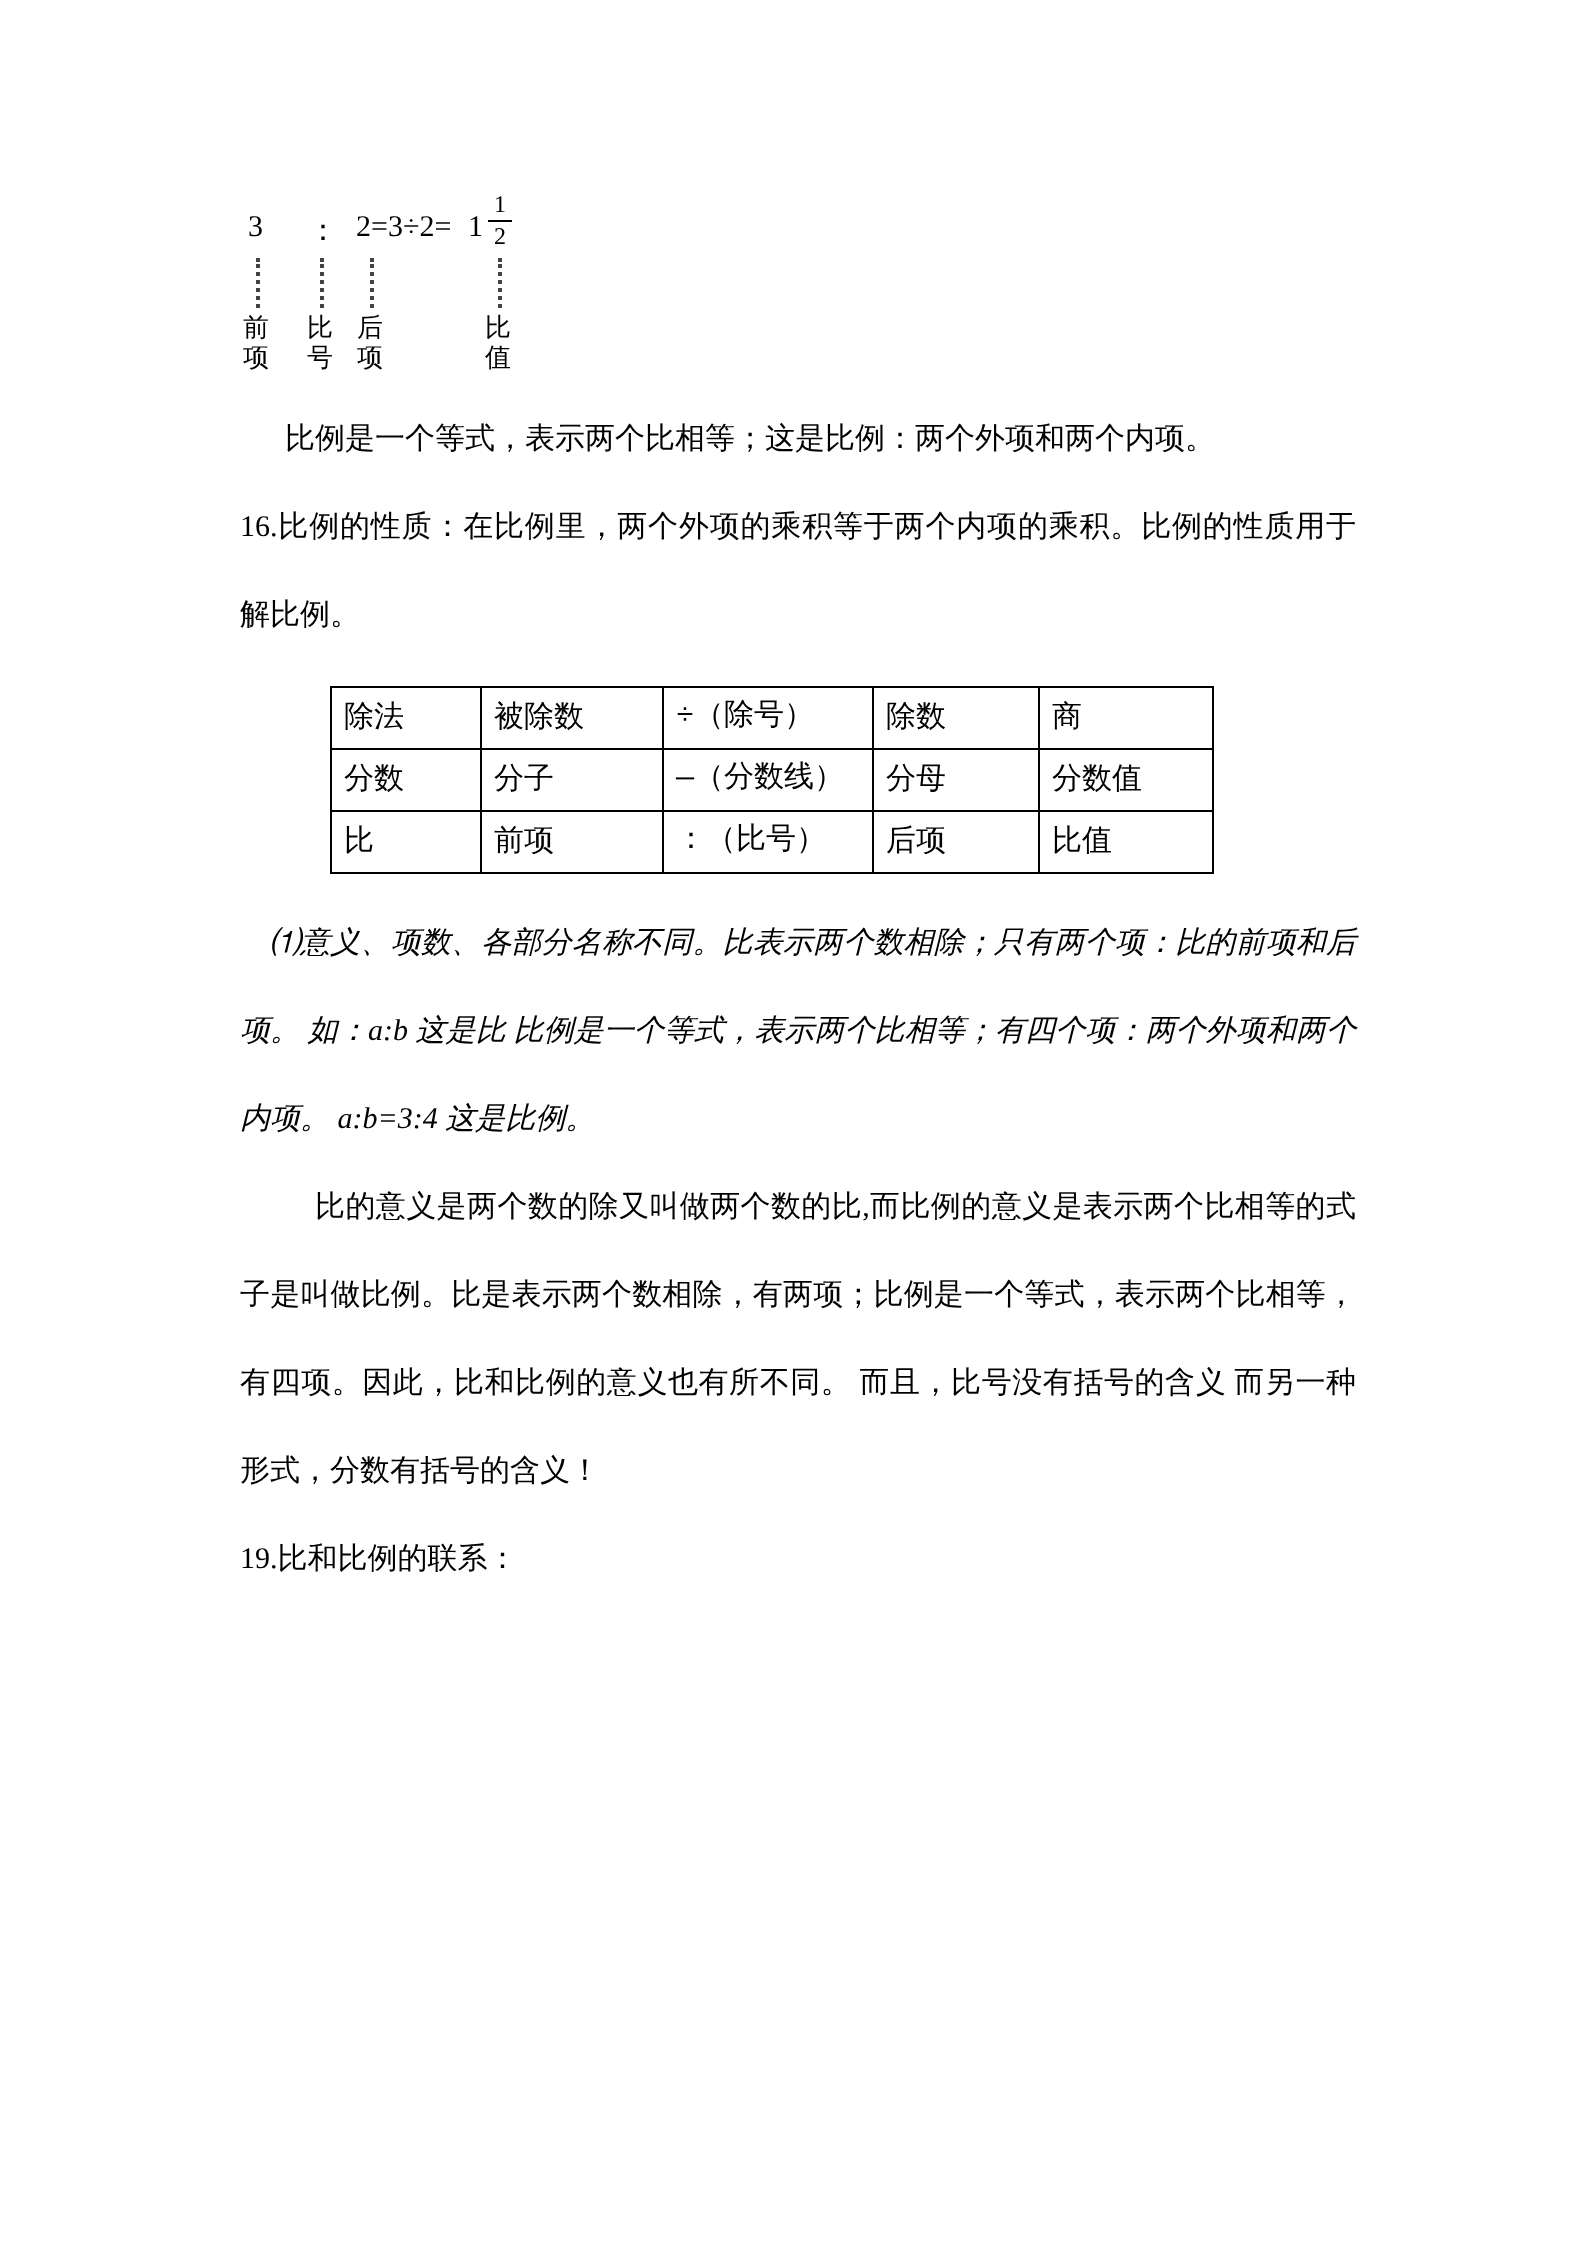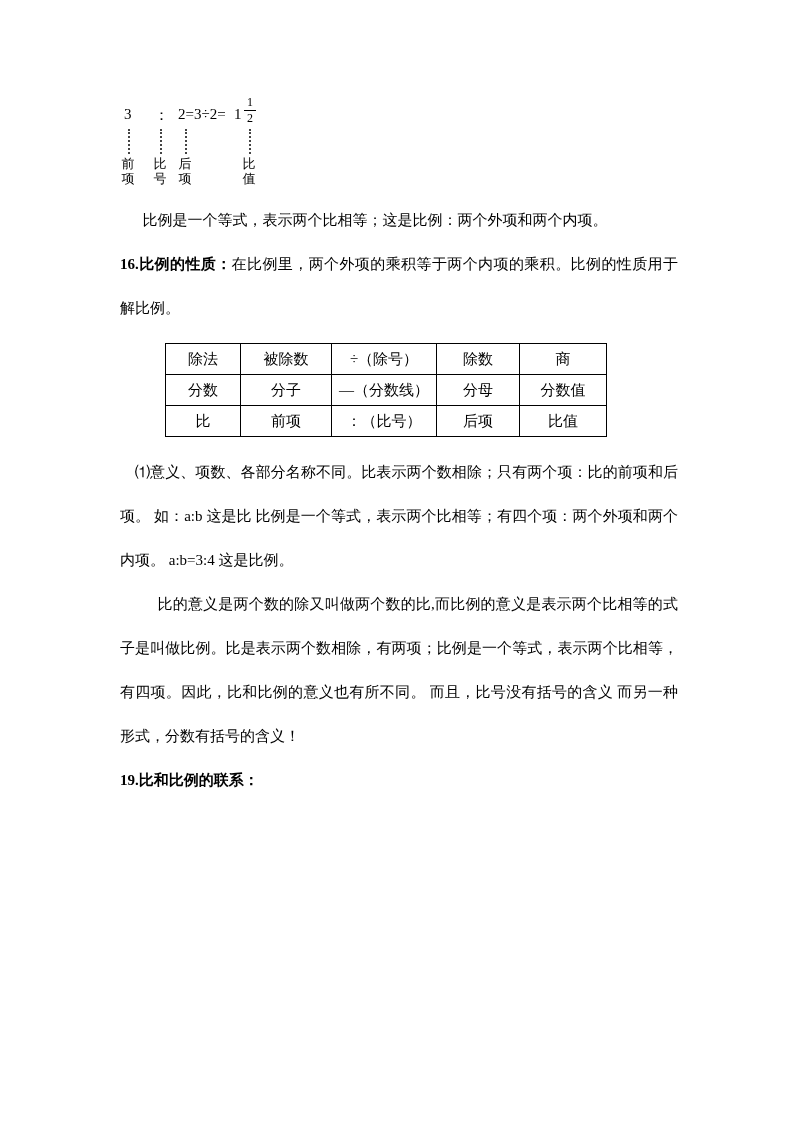--- a/index.html
+++ b/index.html
@@ -80,42 +80,41 @@
   .vlabel.l2 { left: 32px; }
   .vlabel.l3 { left: 57px; }
   .vlabel.l4 { left: 121px; }
 
   
   p {
     margin: 0;
     line-height: 44px;
     text-align: justify;
   }
-  .indent-1 { text-indent: 1em; }
+  .indent-1 { text-indent: 1em; font-style: italic; }
   .indent-15 { text-indent: 1.5em; }
   .indent-25 { text-indent: 2.5em; }
-  .bold { font-weight: bold; }
+  .bold { font-weight: normal; }
 
   
   table.grid {
     border-collapse: collapse;
     margin: 13px 0 13px 45px;
   }
   table.grid td {
     border: 1px solid #000000;
     height: 30px;
-    text-align: center;
     vertical-align: middle;
     padding: 0 6px;
     font-size: 15px;
     line-height: 18px;
   }
   .col1 { width: 62px; }
   .col2 { width: 78px; margin-top: 23px; }
-  .col3 { width: 92px; }
+  .col3 { width: 92px; font-family: Liberation Mono, monospace; }
   .col4 { width: 70px; }
   .col5 { width: 74px; }
 </style>
 </head>
 <body>
 
 <div class="page">
 
   <div class="diagram">
     <span class="term t1">3</span>

